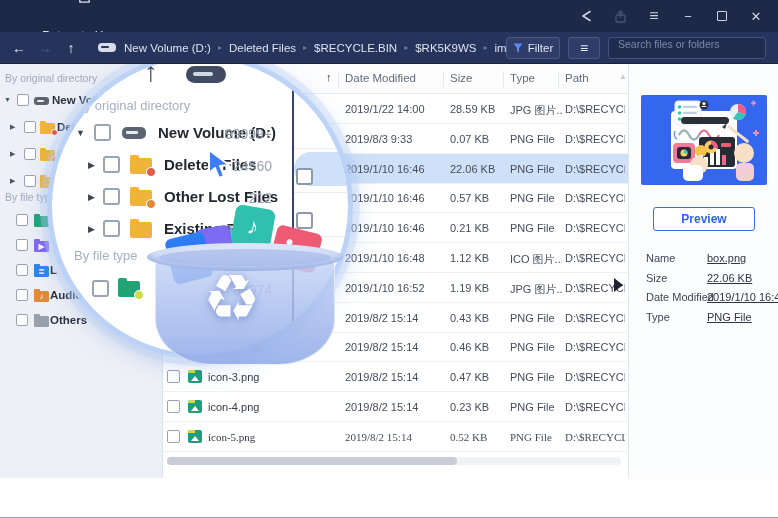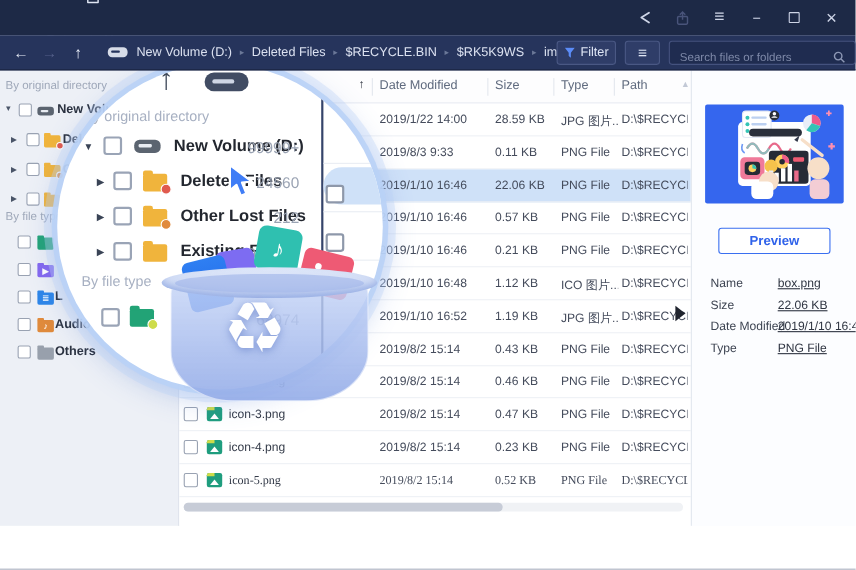--- a/index.html
+++ b/index.html
@@ -18,21 +18,21 @@
 
 .navbar { position:absolute; left:0; top:32px; width:778px; height:32px; background:#26345c; z-index:10; display:flex; align-items:center; border-bottom:1px solid #1a2440; }
 .nav-arrow { width:26px; text-align:center; font-size:14px; color:#e8edf8; font-weight:bold; }
 .nav-arrow.dim { color:#55618a; }
 .drive-ic { width:18px; height:9px; background:#d7dce8; border-radius:4px; margin:0 8px 0 14px; position:relative; }
 .drive-ic:after { content:""; position:absolute; left:3px; top:3px; width:8px; height:2px; background:#26345c; border-radius:1px; }
 .breadcrumb { display:flex; align-items:center; gap:7px; color:#dbe1f0; font-size:11.5px; }
 .crumb-sep { color:#6b7898; font-size:8px; }
 .filter-btn { position:absolute; left:506px; top:5px; width:54px; height:22px; background:#2f3d68; border:1px solid #4a5884; border-radius:3px; display:flex; align-items:center; justify-content:center; gap:5px; color:#dfe6f5; font-size:11.5px; }
 .menu-btn { position:absolute; left:568px; top:5px; width:32px; height:22px; background:#2f3d68; border:1px solid #4a5884; border-radius:3px; display:flex; align-items:center; justify-content:center; color:#dfe6f5; font-size:14px; }
-.searchbox { position:absolute; left:608px; top:5px; width:170px; height:22px; background:#1f2c50; border:1px solid #44527e; border-radius:3px; display:flex; align-items:flex-end; }
+.searchbox { position:absolute; left:608px; top:5px; width:158px; height:22px; background:#1f2c50; border:1px solid #44527e; border-radius:3px; display:flex; align-items:flex-start; }
 .searchbox input { flex:1; background:transparent; border:none; outline:none; color:#aeb8d4; font-size:10.5px; padding:0 4px 0 9px; font-family:"Liberation Sans", sans-serif; }
 .searchbox input::placeholder { color:#7e89a8; }
 
 
 .sidebar { position:absolute; left:0; top:64px; width:163px; height:414px; background:#edf0f6; border-right:1px solid #dde2ea; z-index:1; }
 .side-sec { position:absolute; left:5px; color:#a0a9ba; font-size:10.5px; white-space:nowrap; }
 .side-row { position:absolute; height:18px; width:163px; white-space:nowrap; }
 .s-arrow { position:absolute; top:4px; font-size:7px; color:#4a5568; }
 .s-cb { position:absolute; top:2px; width:12px; height:12px; border:1px solid #99a2b2; border-radius:2px; background:#fff; }
 .s-label { position:absolute; top:2px; font-size:11.5px; font-weight:bold; color:#2b3240; }
@@ -276,21 +276,21 @@
           <div class="r-date">2019/1/22 14:00</div>
           <div class="r-size">28.59 KB</div>
           <div class="r-type">JPG 图片...</div>
           <div class="r-path">D:\$RECYCLE.</div>
         </div>
         <div class="trow" style="top: 29.8px;">
           <div class="r-cb"></div>
           <div class="r-ic"></div>
           <div class="r-name"></div>
           <div class="r-date">2019/8/3 9:33</div>
-          <div class="r-size">0.11 KB</div>
+          <div class="r-size">0.07 KB</div>
           <div class="r-type">PNG File</div>
           <div class="r-path">D:\$RECYCLE.</div>
         </div>
         <div class="trow sel" style="top: 59.6px;">
           <div class="r-cb"></div>
           <div class="r-ic"></div>
           <div class="r-name"></div>
           <div class="r-date">2019/1/10 16:46</div>
           <div class="r-size">22.06 KB</div>
           <div class="r-type">PNG File</div>

